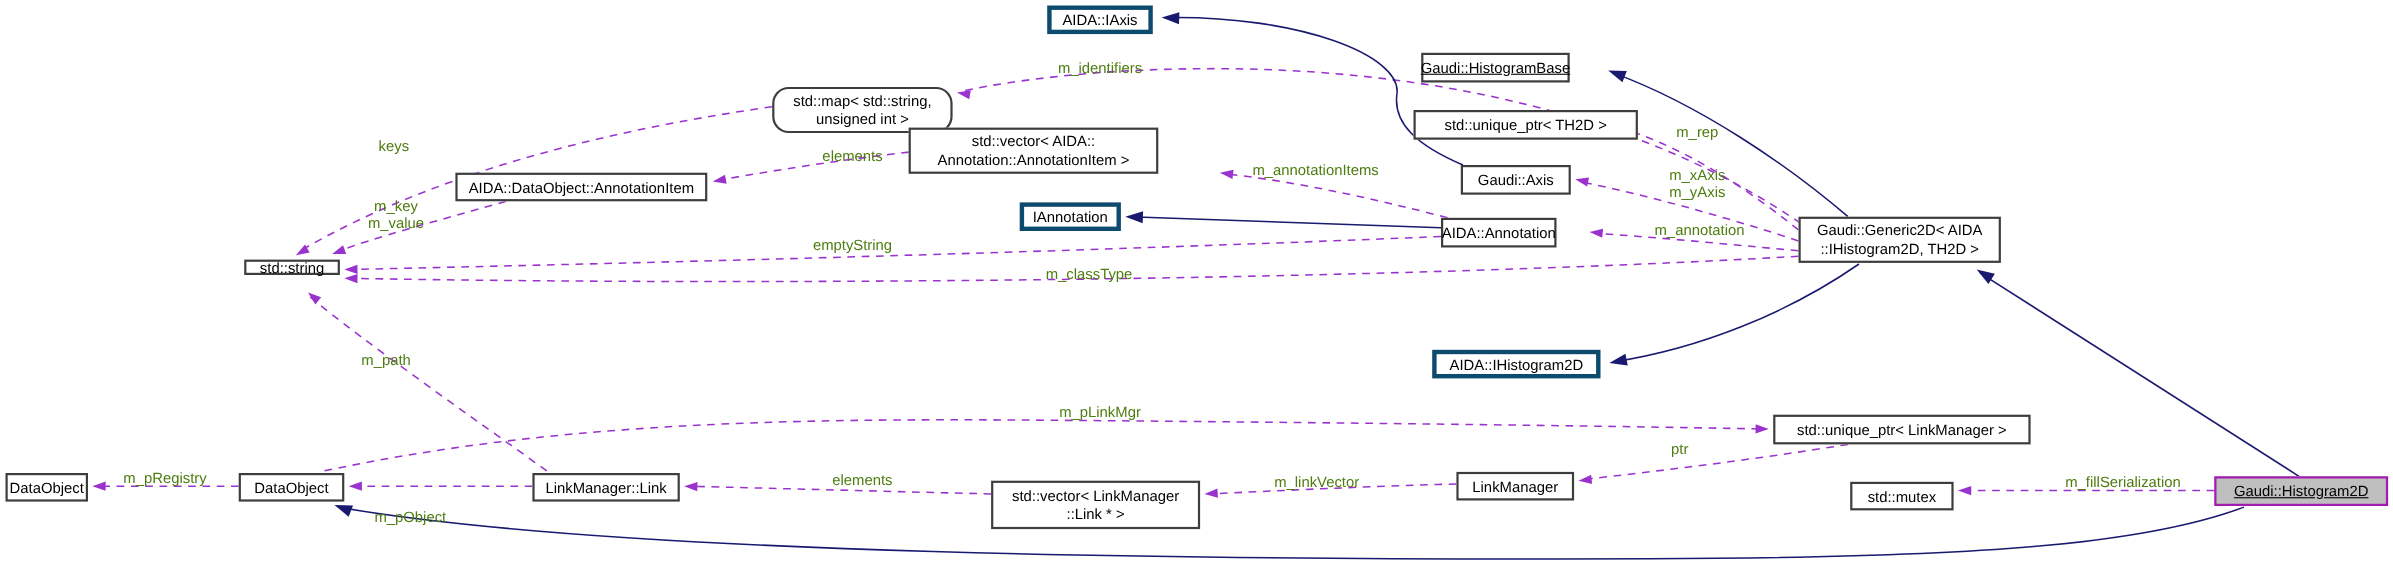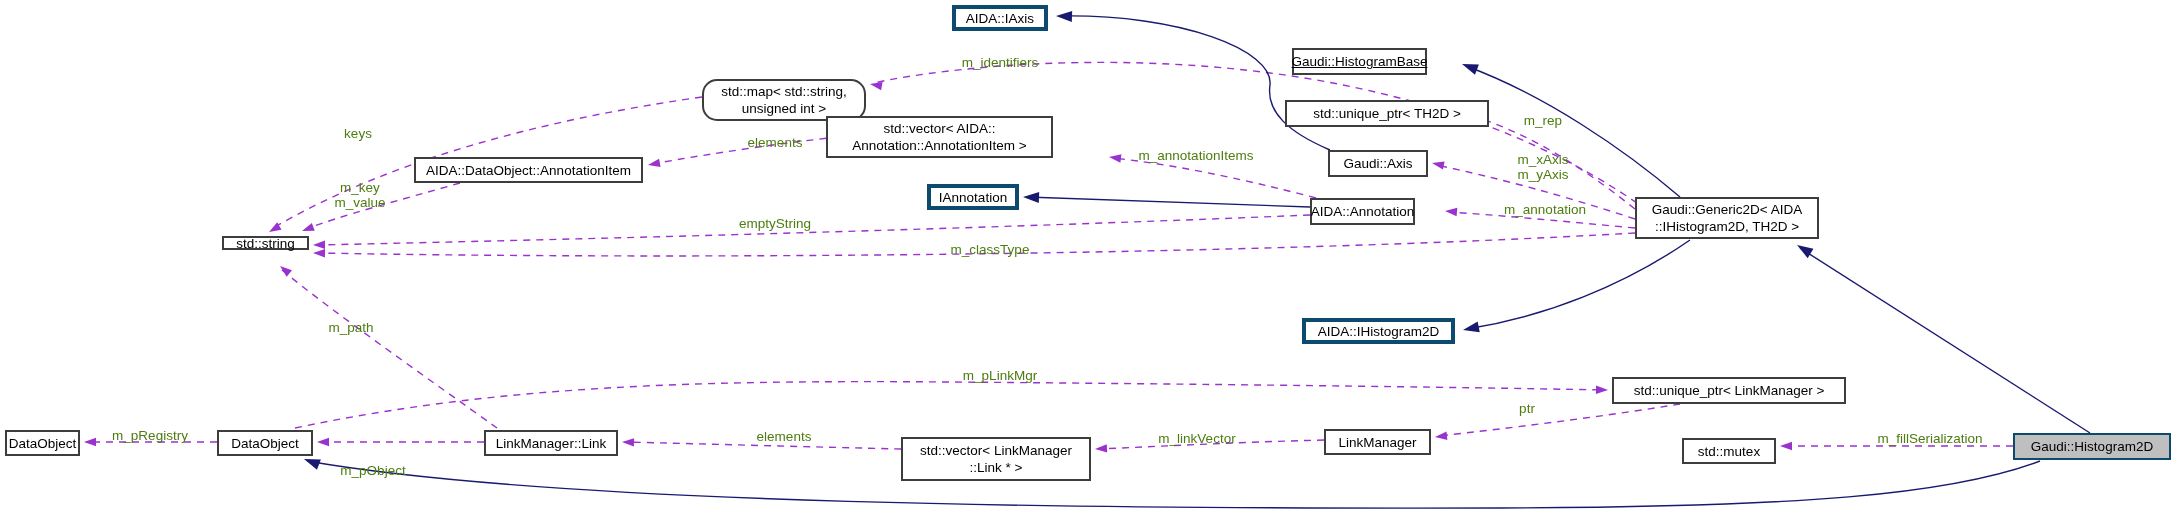--- a/index.html
+++ b/index.html
@@ -10,21 +10,21 @@
   path.usage{stroke:#9a32cd;stroke-dasharray:7 6;}
   path.inheritance{stroke:#191970;}
   polygon.arrow{stroke:none;}
   polygon.usage{fill:#9a32cd;}
   polygon.inheritance{fill:#191970;}
   .node{position:absolute;box-sizing:border-box;display:flex;flex-direction:column;
         justify-content:center;align-items:center;text-align:center;background:#ffffff;
         border:2px solid #3d3d3d;font-size:13.5px;line-height:17px;color:#000;cursor:pointer;
         white-space:nowrap;}
   .node.external{border:4px solid #0c4a6e;cursor:default;}
-  .node.highlight{background:#bfbfbf;border:2px solid #0c4a6e;cursor:default;}
+  .node.highlight{background:#bfbfbf;border:2px solid #a21caf;cursor:default;text-decoration:underline;}
   .edge-label{position:absolute;transform:translate(-50%,-50%);font-size:13.5px;line-height:15px;
         color:#4d7c0f;white-space:nowrap;text-align:center;}
 </style>
 </head>
 <body>
 
 <div id="canvas">
   <svg id="edges-svg" viewBox="0 0 2175 516" xmlns="http://www.w3.org/2000/svg">
       <path d="M 1637 203 C 1450 75, 1200 52, 1000 66 C 950 70, 905 76, 874 83" class="edge usage"></path>
       <polygon points="0,0 -12,4.2 -12,-4.2" transform="translate(870,84) rotate(190)" class="arrow usage"></polygon>

